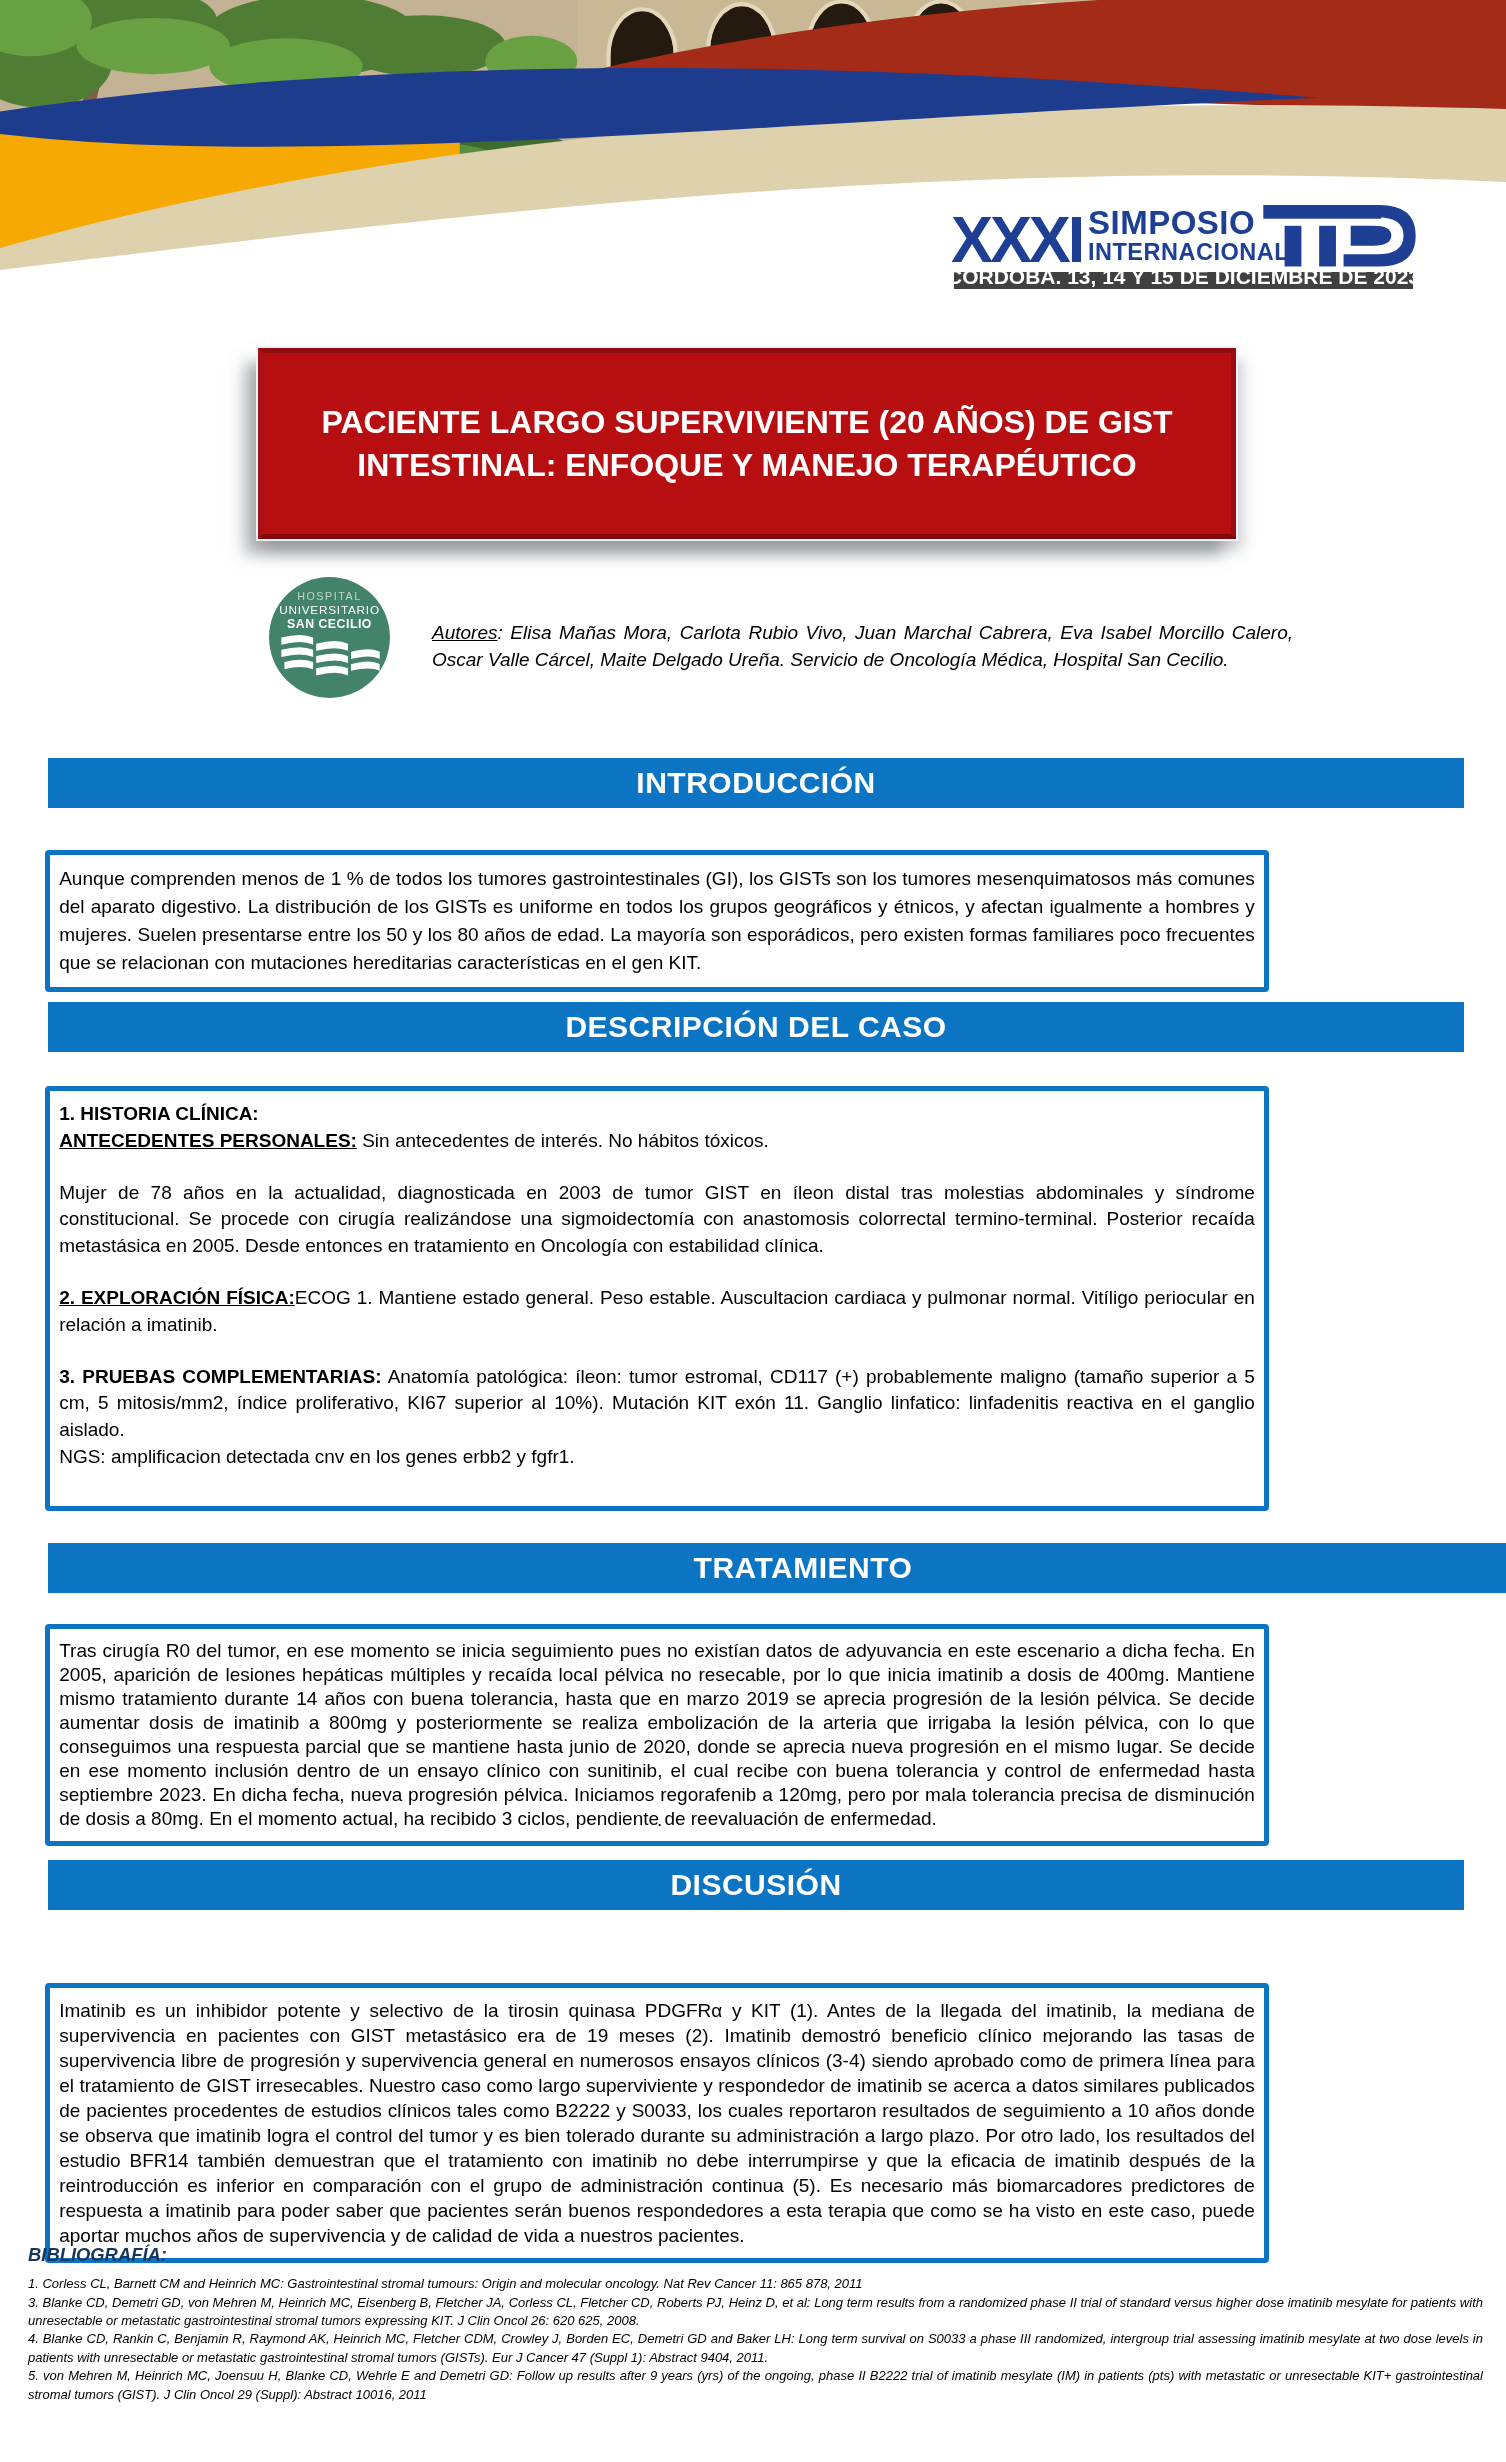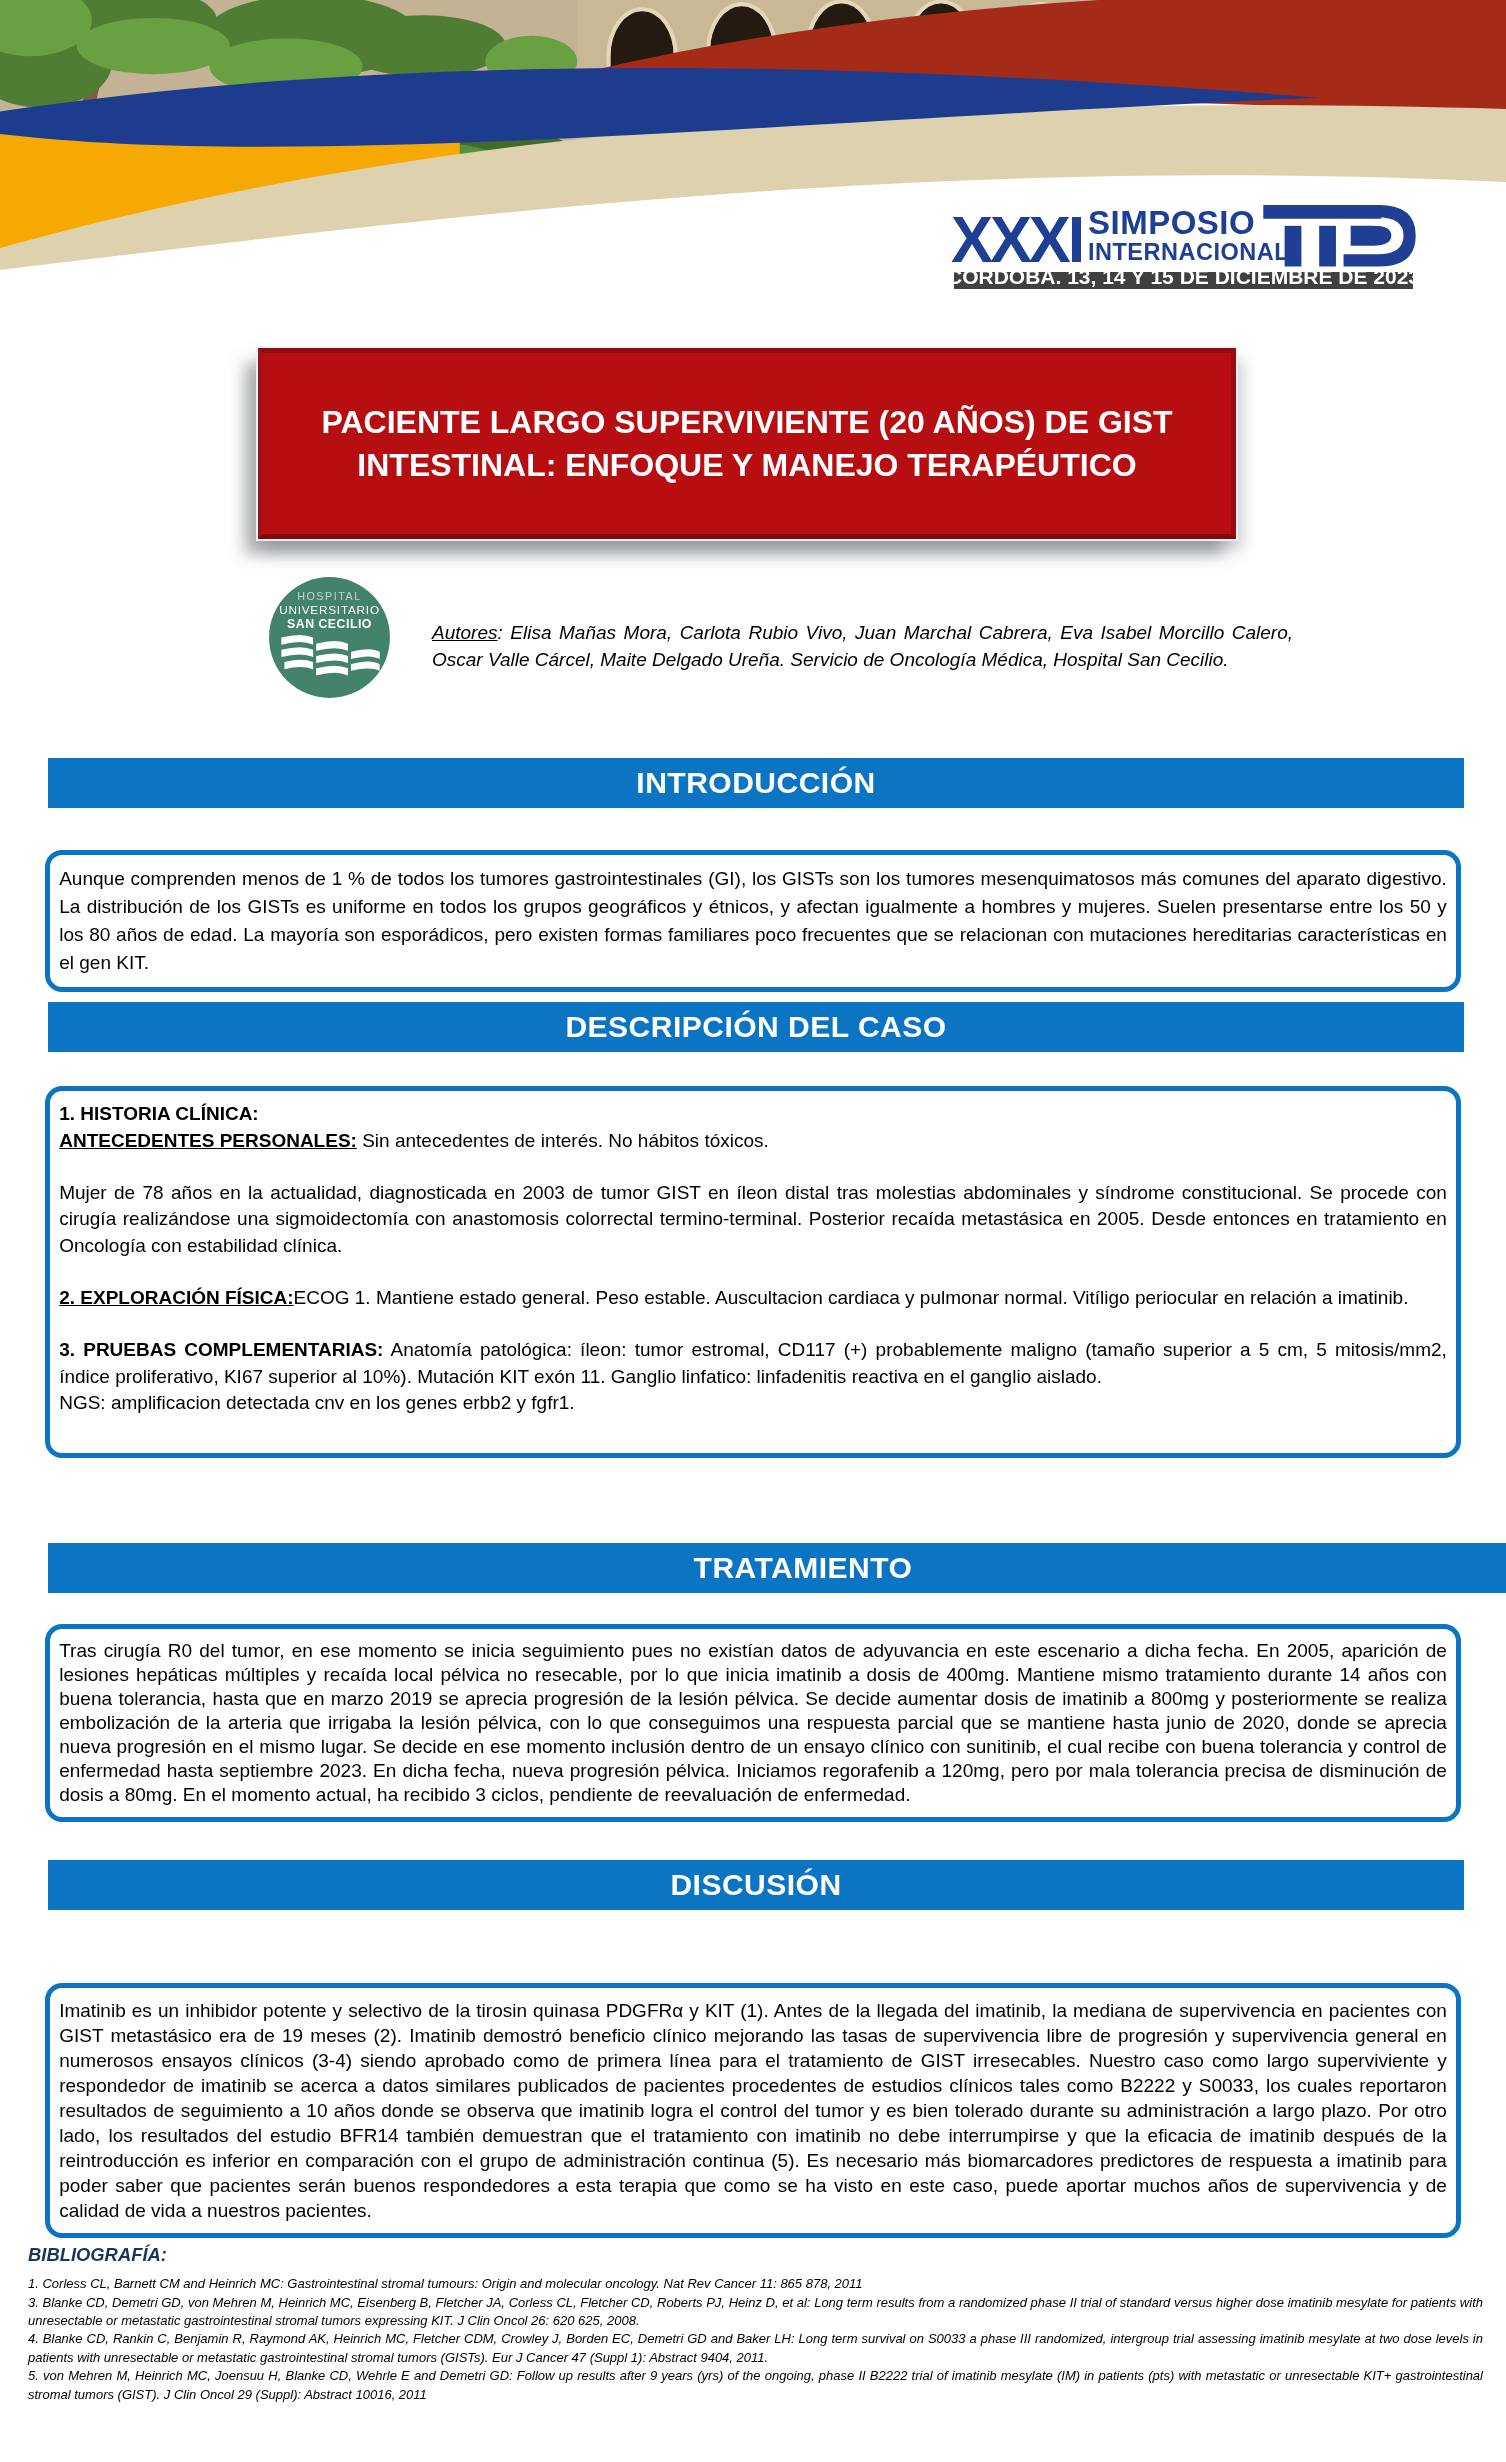--- a/index.html
+++ b/index.html
@@ -42,22 +42,22 @@
   }
   .u{text-decoration:underline;}
   
   .section-bar{
     position:absolute;left:48px;width:1416px;height:50px;background:#0b75c4;
     display:flex;align-items:center;justify-content:center;
     color:#fff;font-weight:bold;font-size:30px;letter-spacing:0.5px;
   }
   
   .tbox{
-    position:absolute;left:45px;width:1416px;background:#fff;
-    border:5.6px solid #0b75c4;border-radius:17px;
+    position:absolute;left:45px;width:1224px;background:#fff;
+    border:5.6px solid #0b75c4;border-radius:4px;
     padding:10.2px 9.2px;box-sizing:border-box;
     font-size:19px;text-align:justify;
   }
   #intro-box{top:850px;line-height:28px;}
   #caso-box{top:1086px;line-height:26.6px;}
   #trat-box{top:1624px;line-height:24px;}
   #disc-box{top:1963px;line-height:25px;margin-top:20px;}
   .bld{font-weight:bold;}
   .sp{height:25.5px;}
   #stray-dot{position:absolute;left:50%;bottom:9.2px;font-size:19px;}

